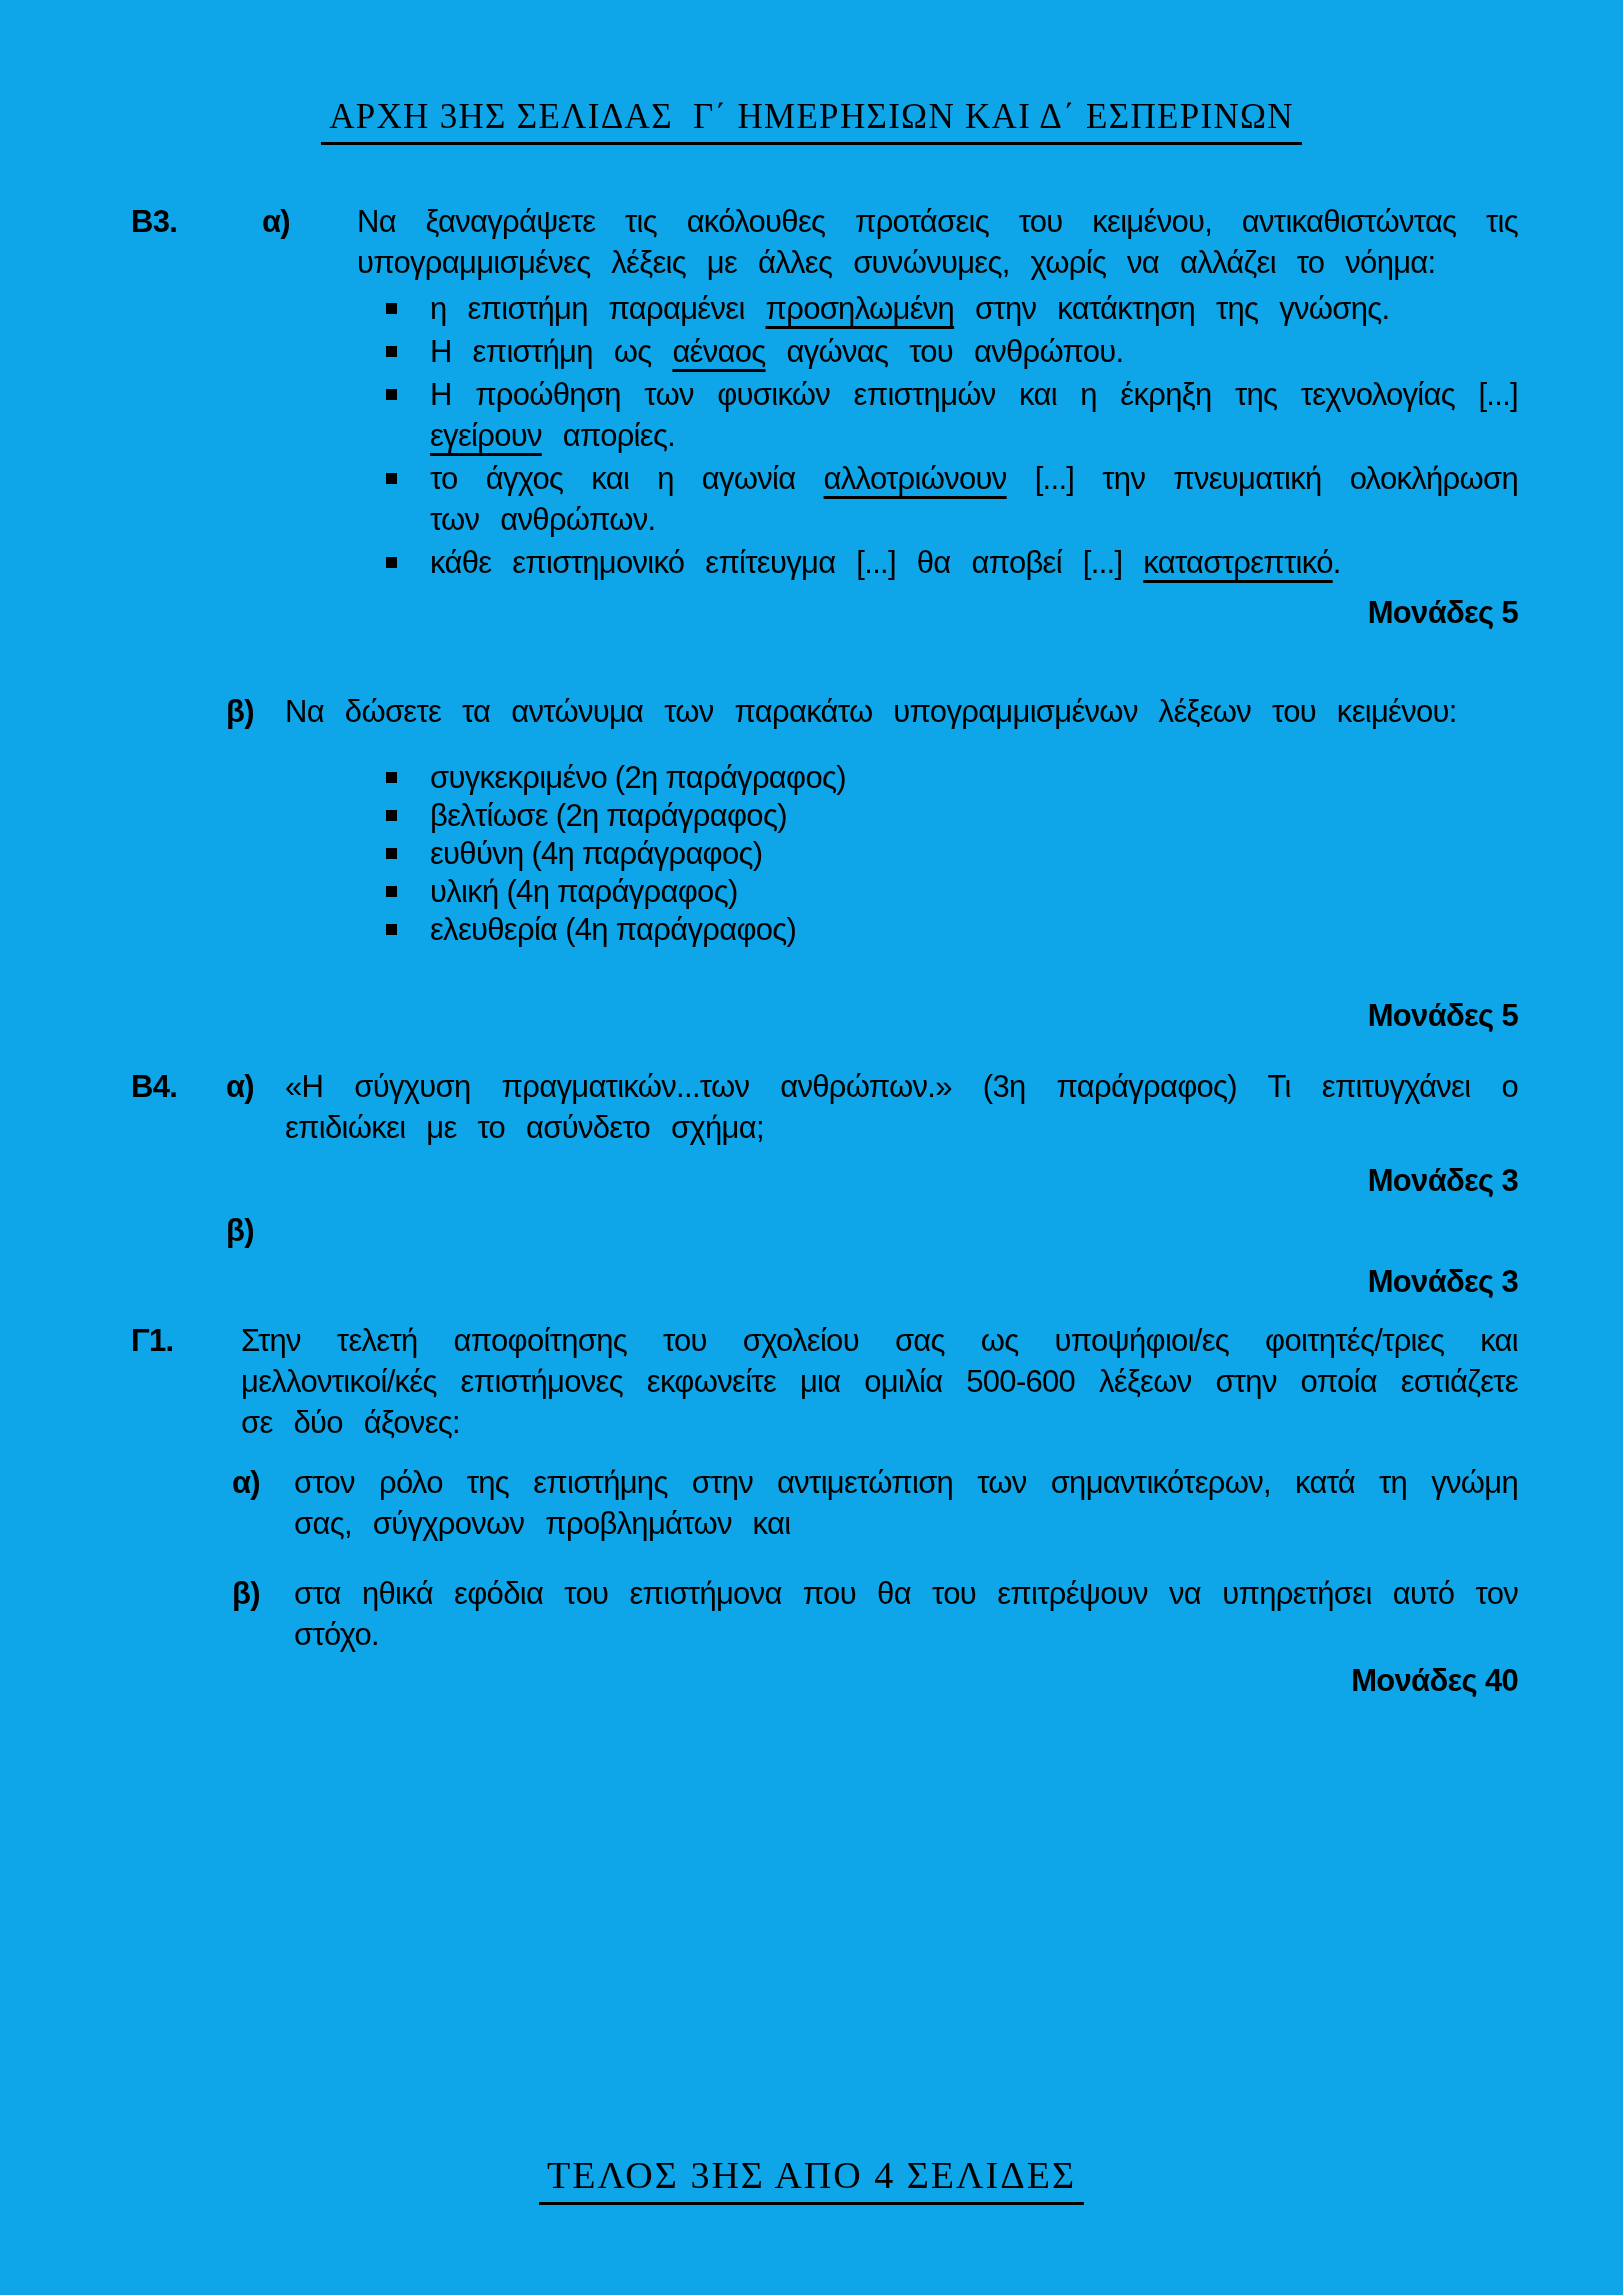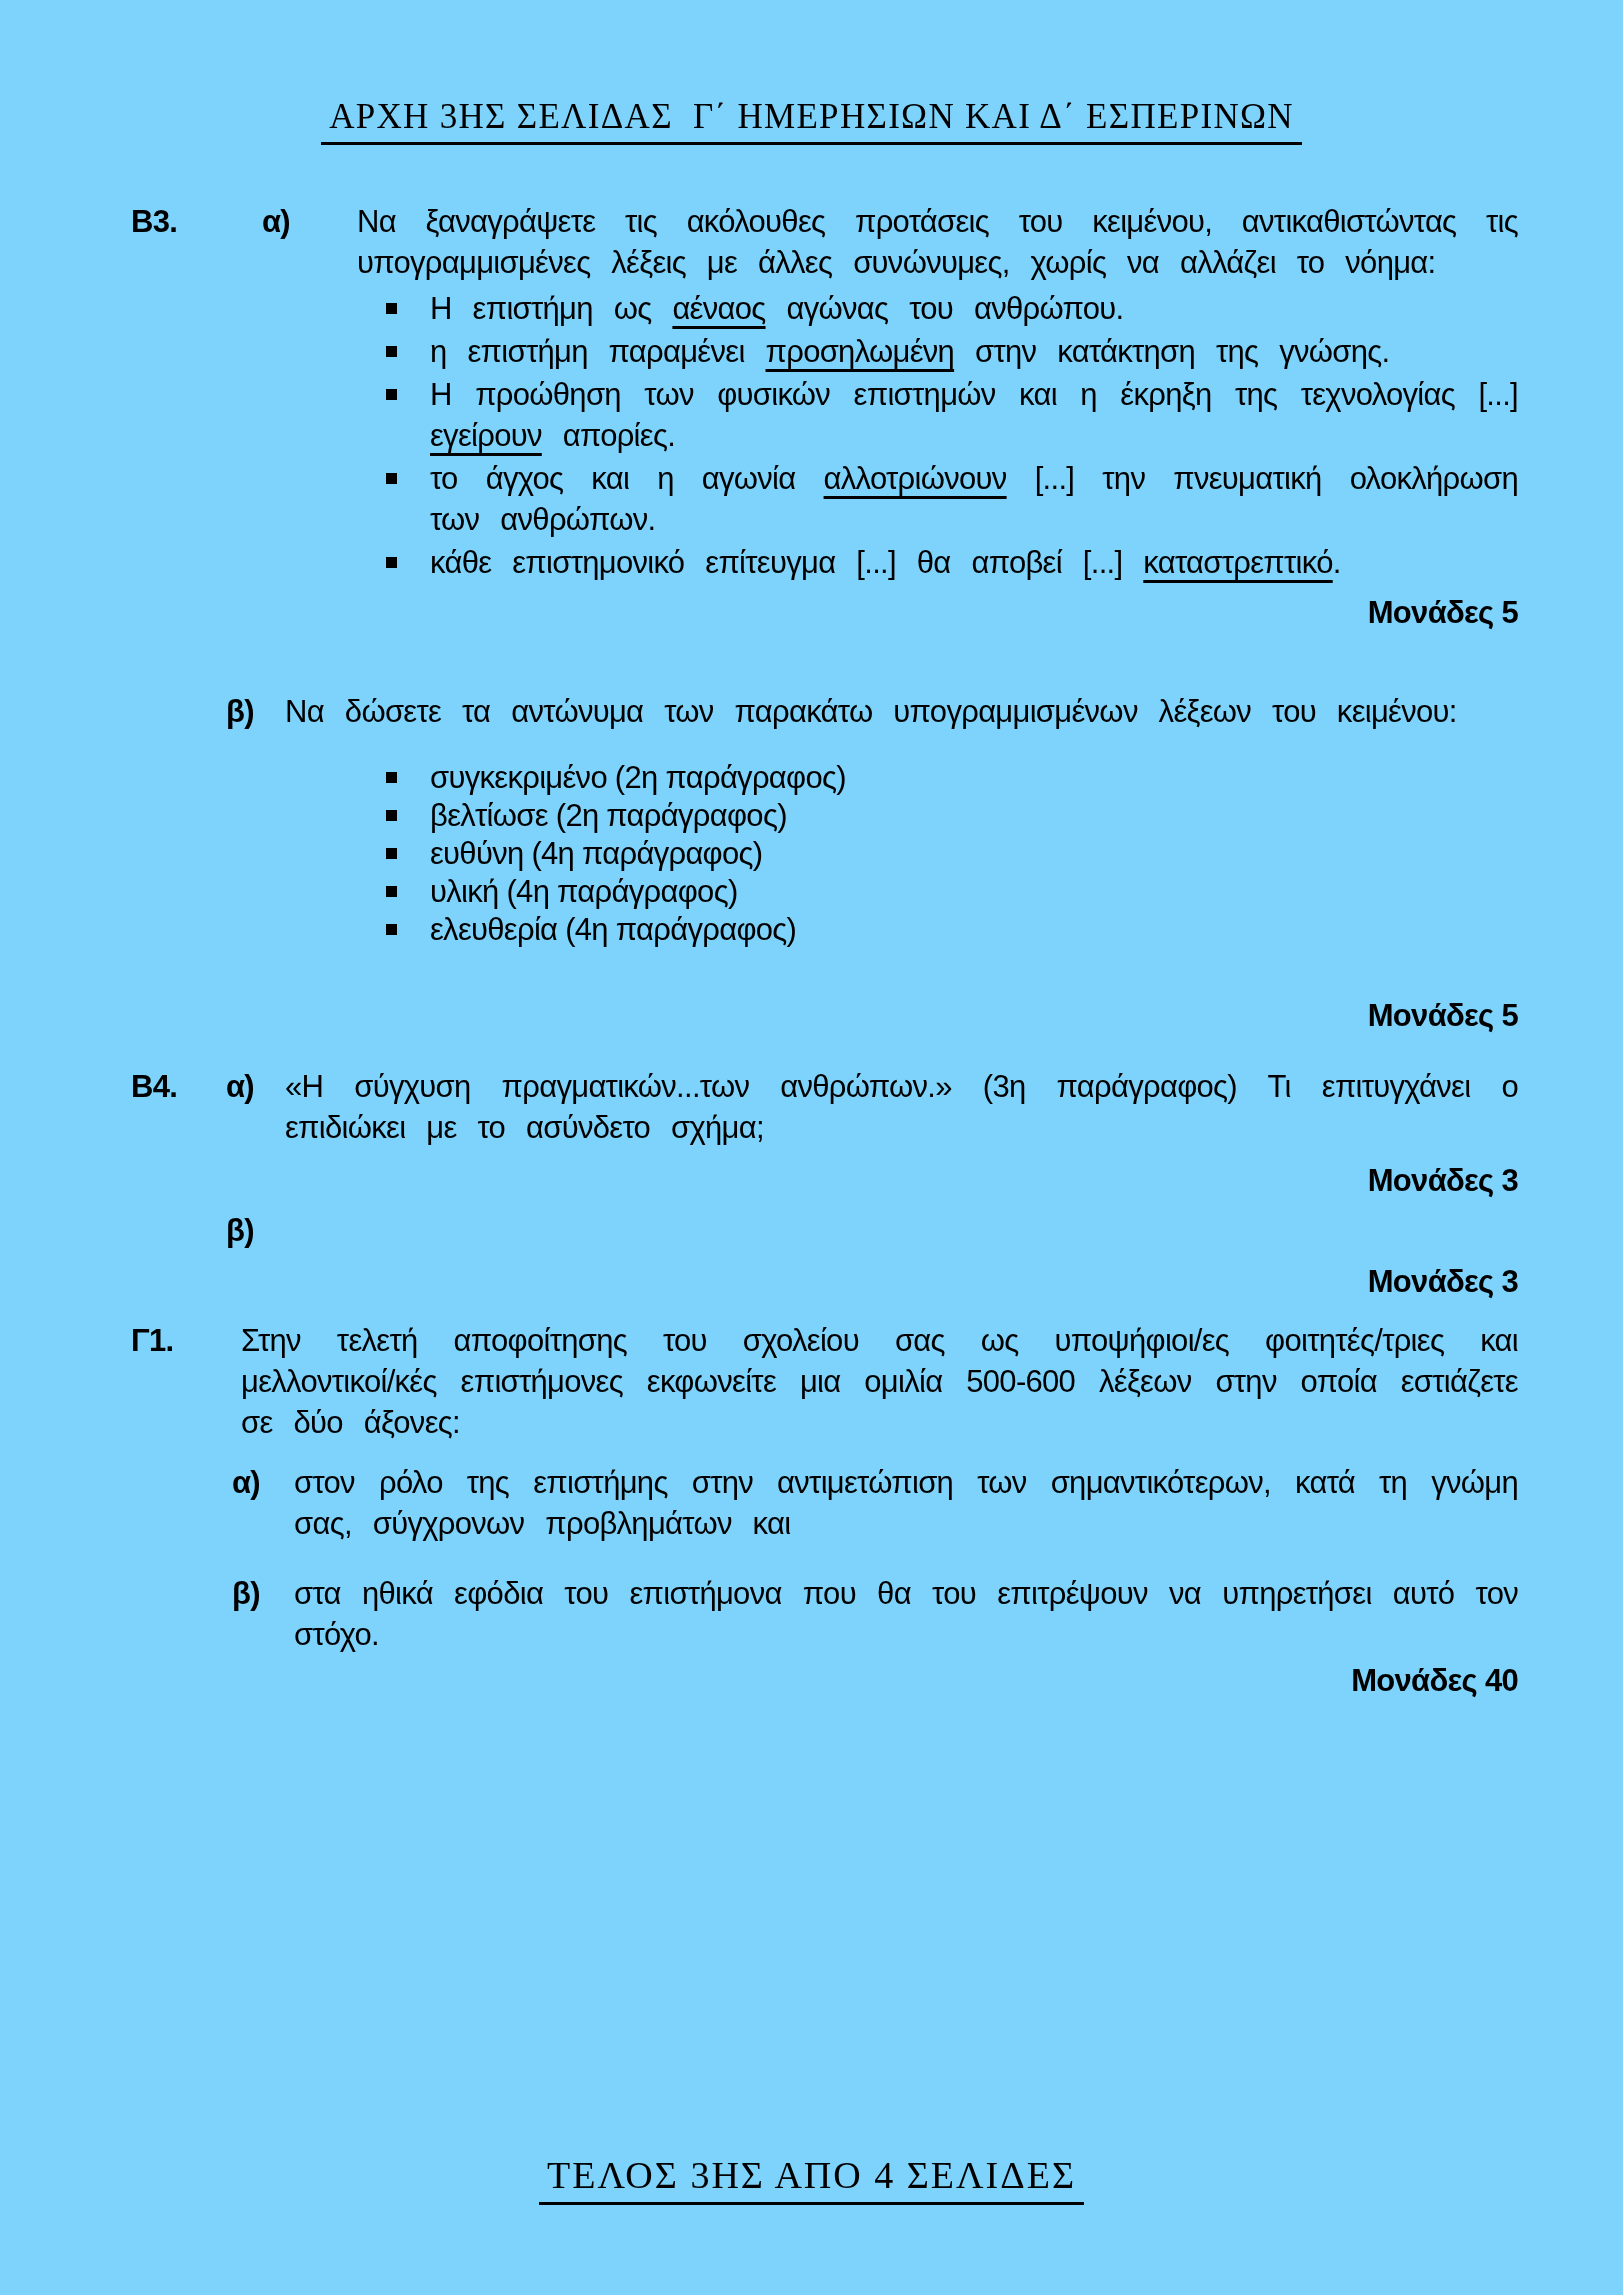--- a/index.html
+++ b/index.html
@@ -1,17 +1,17 @@
 <!DOCTYPE html>
 <html lang="el" style="font-size:10.5px"><head>
 <meta charset="utf-8">
 <style>
   html,body { margin:0; padding:0; background:#ffffff; }
   .page {
-    position:relative; width:1623px; height:2295px; background:#7dd3fc;
+    position:relative; width:1623px; height:2295px; background:#0ea5e9;
     color:#000; font-family:"Liberation Sans", sans-serif;
     font-size:31px; line-height:41px; letter-spacing:-0.7px;
     overflow:hidden;
   }
   .header, .footer { position:absolute; left:0; width:100%; text-align:center; line-height:normal; }
   .header { top:97px; }
   .footer { top:2153px; }
   .serif-banner {
     display:inline-block;
     font-family:"Liberation Serif", serif;
@@ -70,25 +70,25 @@
 
     <div class="row m-b3">
       <span class="num">Β3.</span>
       <span class="sub">α)</span>
       <p class="text">Να ξαναγράψετε τις ακόλουθες προτάσεις του κειμένου, αντικαθιστώντας τις υπογραμμισμένες λέξεις με άλλες συνώνυμες, χωρίς να αλλάζει το νόημα:</p>
     </div>
 
     <ul class="bullets m-bul1">
       <li>
         <span class="sq"></span>
-        <p class="text"><span>Η επιστήμη ως </span><span class="u">αέναος</span><span> αγώνας του ανθρώπου.</span></p>
+        <p class="text"><span>η επιστήμη παραμένει </span><span class="u">προσηλωμένη</span><span> στην κατάκτηση της γνώσης.</span></p>
       </li>
       <li>
         <span class="sq"></span>
-        <p class="text"><span>η επιστήμη παραμένει </span><span class="u">προσηλωμένη</span><span> στην κατάκτηση της γνώσης.</span></p>
+        <p class="text"><span>Η επιστήμη ως </span><span class="u">αέναος</span><span> αγώνας του ανθρώπου.</span></p>
       </li>
       <li>
         <span class="sq"></span>
         <p class="text"><span>Η προώθηση των φυσικών επιστημών και η έκρηξη της τεχνολογίας [...] </span><span class="u">εγείρουν</span><span> απορίες.</span></p>
       </li>
       <li>
         <span class="sq"></span>
         <p class="text"><span>το άγχος και η αγωνία </span><span class="u">αλλοτριώνουν</span><span> [...] την πνευματική ολοκλήρωση των ανθρώπων.</span></p>
       </li>
       <li>

